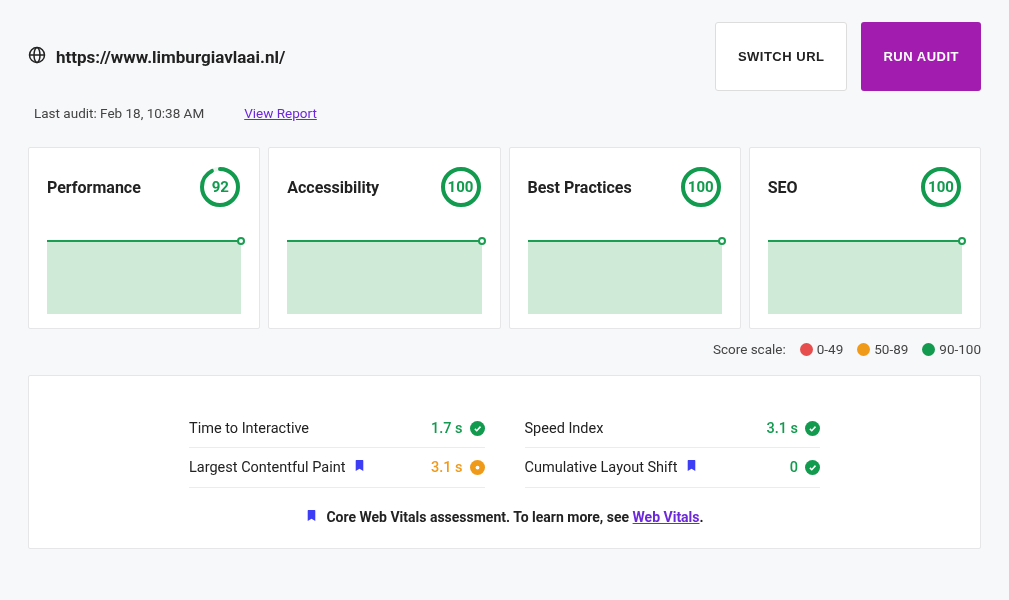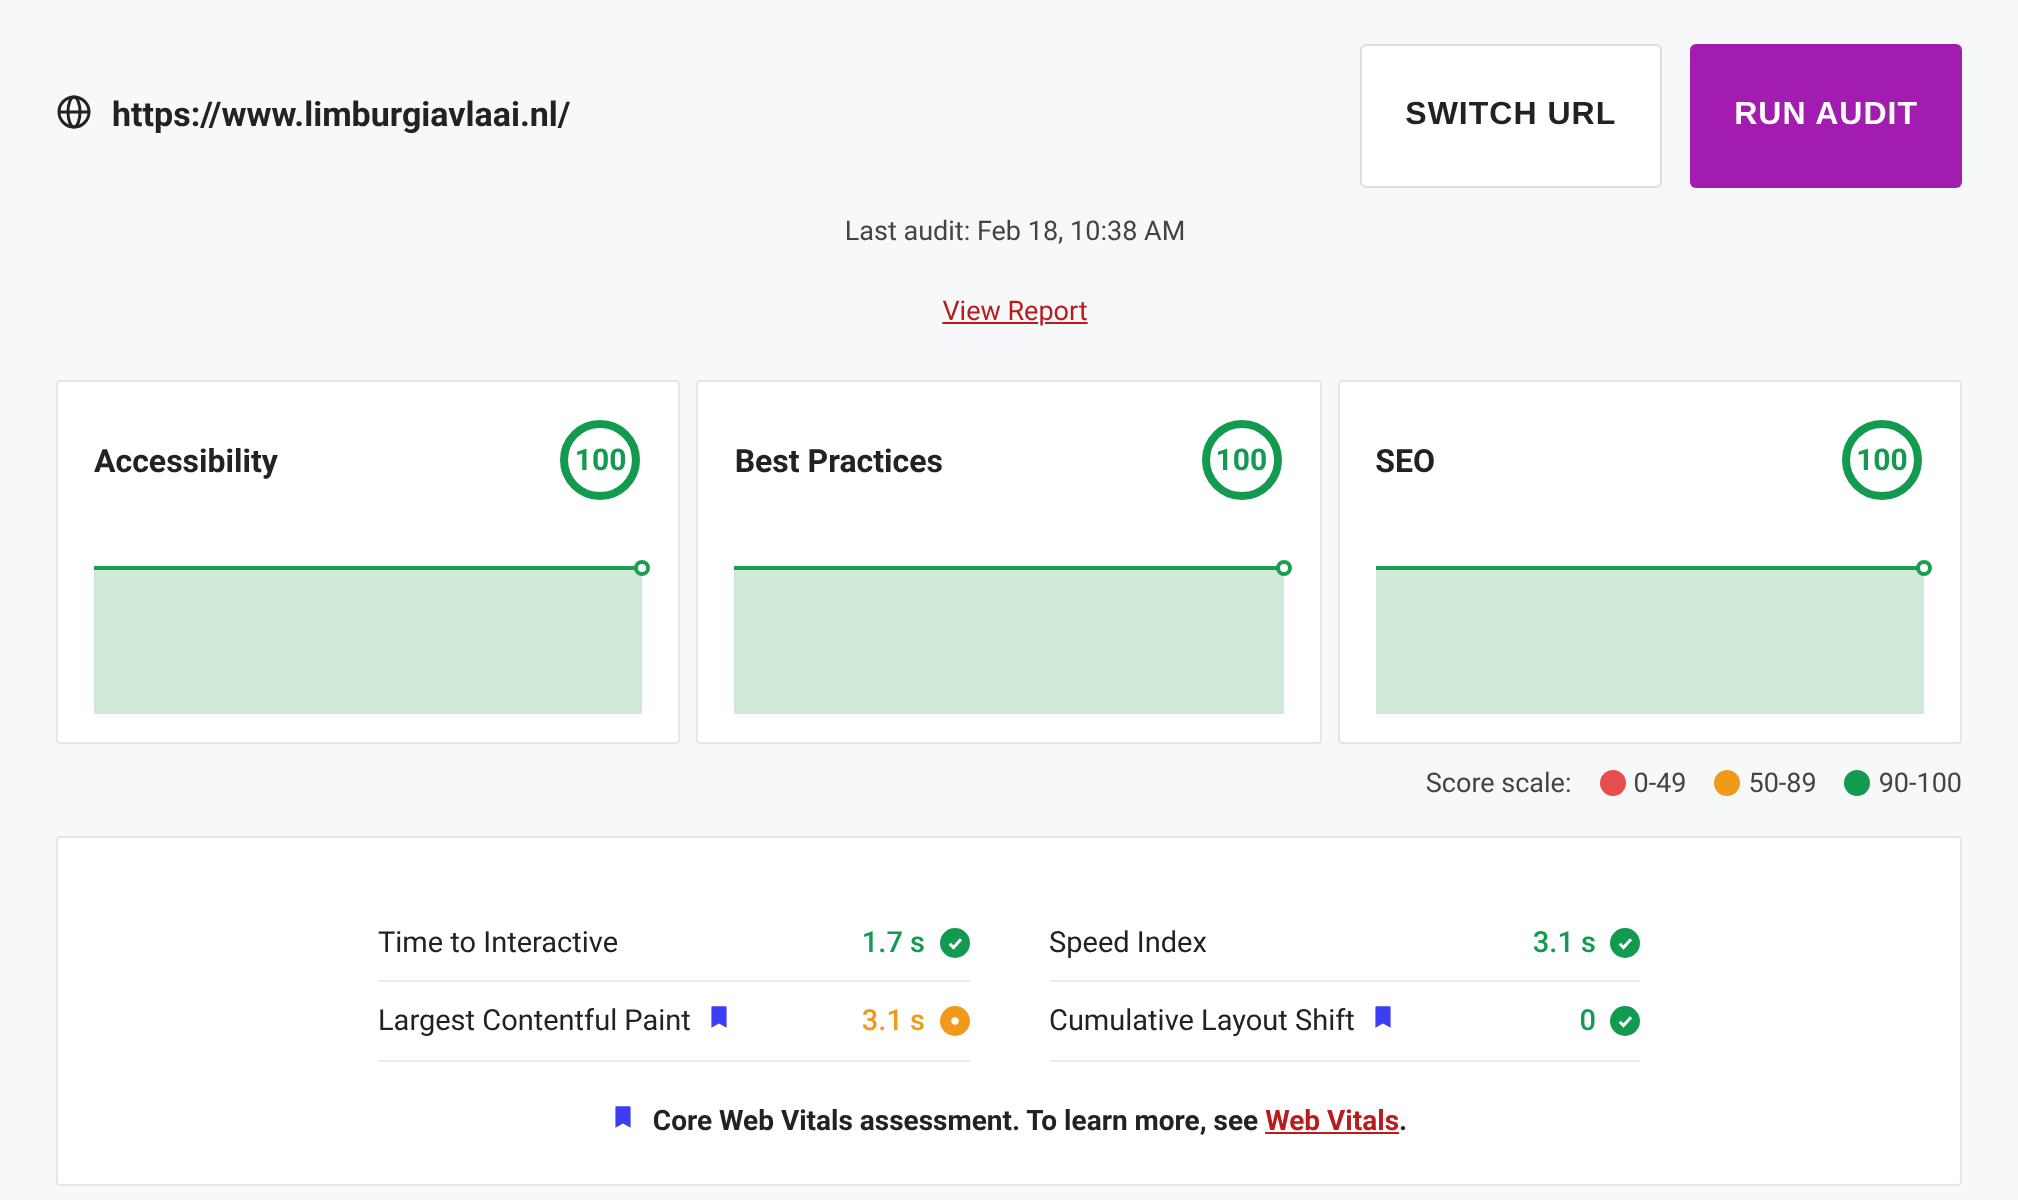--- a/index.html
+++ b/index.html
@@ -17,40 +17,39 @@
       align-items: center;
       justify-content: space-between;
       margin-bottom: 14px;
     }
     .url-wrap { display: flex; align-items: center; gap: 10px; }
     .url-text { font-size: 17px; font-weight: 700; color: #222; text-align: center; }
     .globe-icon { width: 18px; height: 18px; flex-shrink: 0; }
     .btn-group { display: flex; gap: 14px; }
     .btn {
       padding: 26px 22px;
-      font-size: 16px;
+      font-size: 13px;
       font-weight: 700;
       letter-spacing: 0.5px;
       border-radius: 3px;
       cursor: pointer;
       border: none;
     }
     .btn-outline { background: #fff; color: #222; border: 1px solid #ddd; }
     .btn-primary { background: #a21caf; color: #fff; }
     .subheader {
       display: flex;
       align-items: center;
-      gap: 24px;
+      gap: 40px;
       font-size: 13.5px;
       color: #444;
       margin-bottom: 26px;
       padding-left: 6px;
-      flex-direction: column;
-    }
-    .link { color: #b91c1c; text-decoration: underline; cursor: pointer; }
+    }
+    .link { color: #6d28d9; text-decoration: underline; cursor: pointer; }
 
     .cards { display: flex; gap: 8px; margin-bottom: 12px; }
     .card {
       flex: 1;
       background: #fff;
       border: 1px solid #e6e6e9;
       border-radius: 2px;
       padding: 18px 18px 14px 18px;
       display: flex;
       flex-direction: column;
@@ -167,20 +166,35 @@
     </div>
   </div>
 
   <div class="subheader">
     <span>Last audit: Feb 18, 10:38 AM</span>
     <a class="link">View Report</a>
   </div>
 
   <div class="cards">
 
+  <div class="card">
+    <div class="card-top">
+      <span class="card-title">Performance</span>
+      <div class="score-ring">
+        <svg width="42" height="42">
+              <circle cx="21" cy="21" r="18" stroke="#e8f4ec" stroke-width="4" fill="none"></circle>
+              <circle cx="21" cy="21" r="18" stroke="#129a4e" stroke-width="4" fill="none" stroke-dasharray="104 113" stroke-linecap="round"></circle>
+            </svg>
+        <span class="score-num">92</span>
+      </div>
+    </div>
+    <div class="sparkline">
+          <div class="spark-dot"></div>
+        </div>
+  </div>
       <div class="card">
     <div class="card-top">
       <span class="card-title">Accessibility</span>
       <div class="score-ring">
         <svg width="42" height="42">
               <circle cx="21" cy="21" r="18" stroke="#e8f4ec" stroke-width="4" fill="none"></circle>
               <circle cx="21" cy="21" r="18" stroke="#129a4e" stroke-width="4" fill="none" stroke-dasharray="113 113" stroke-linecap="round"></circle>
             </svg>
         <span class="score-num">100</span>
       </div>

